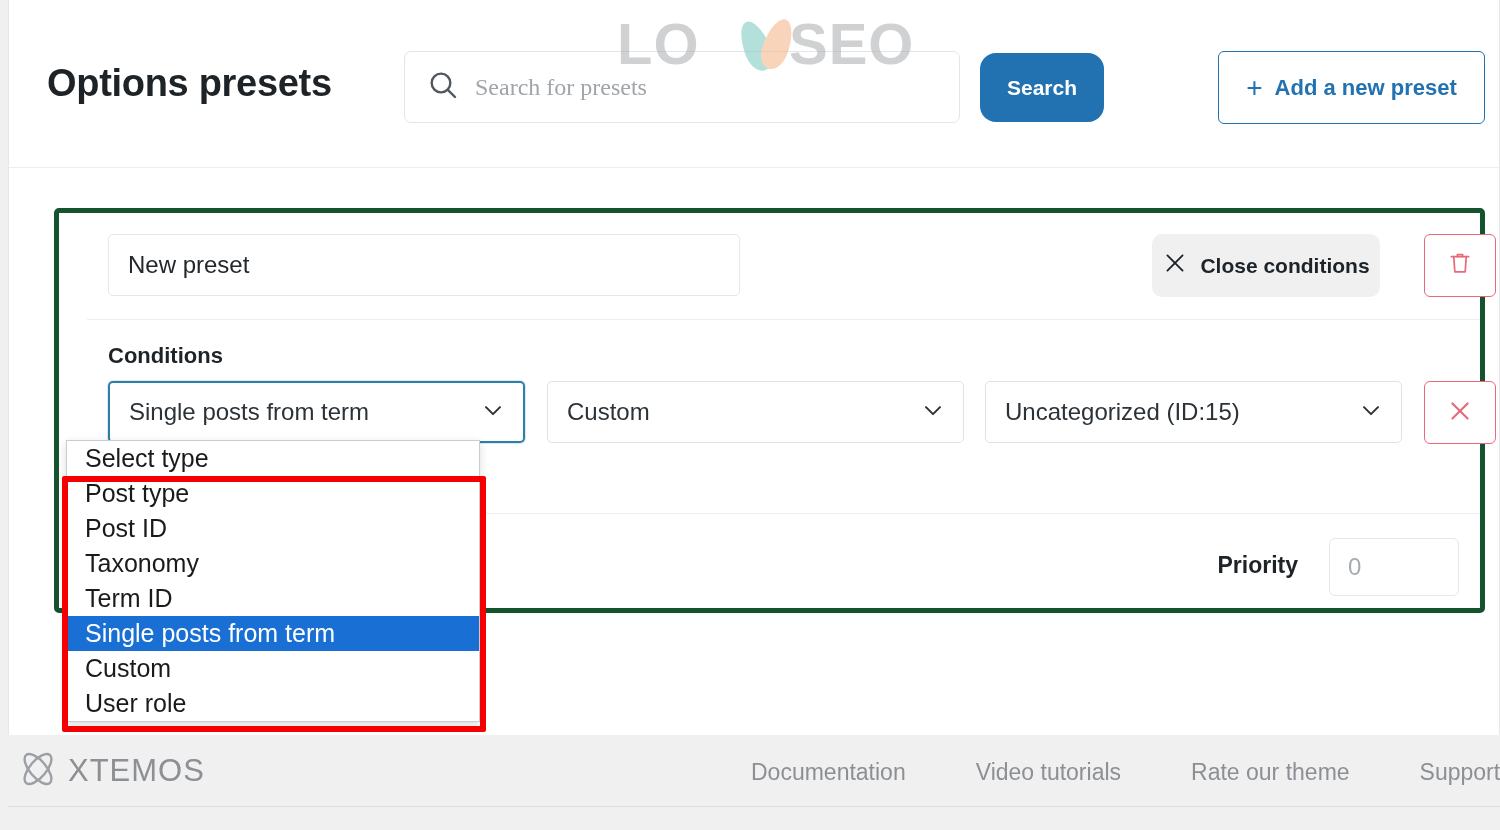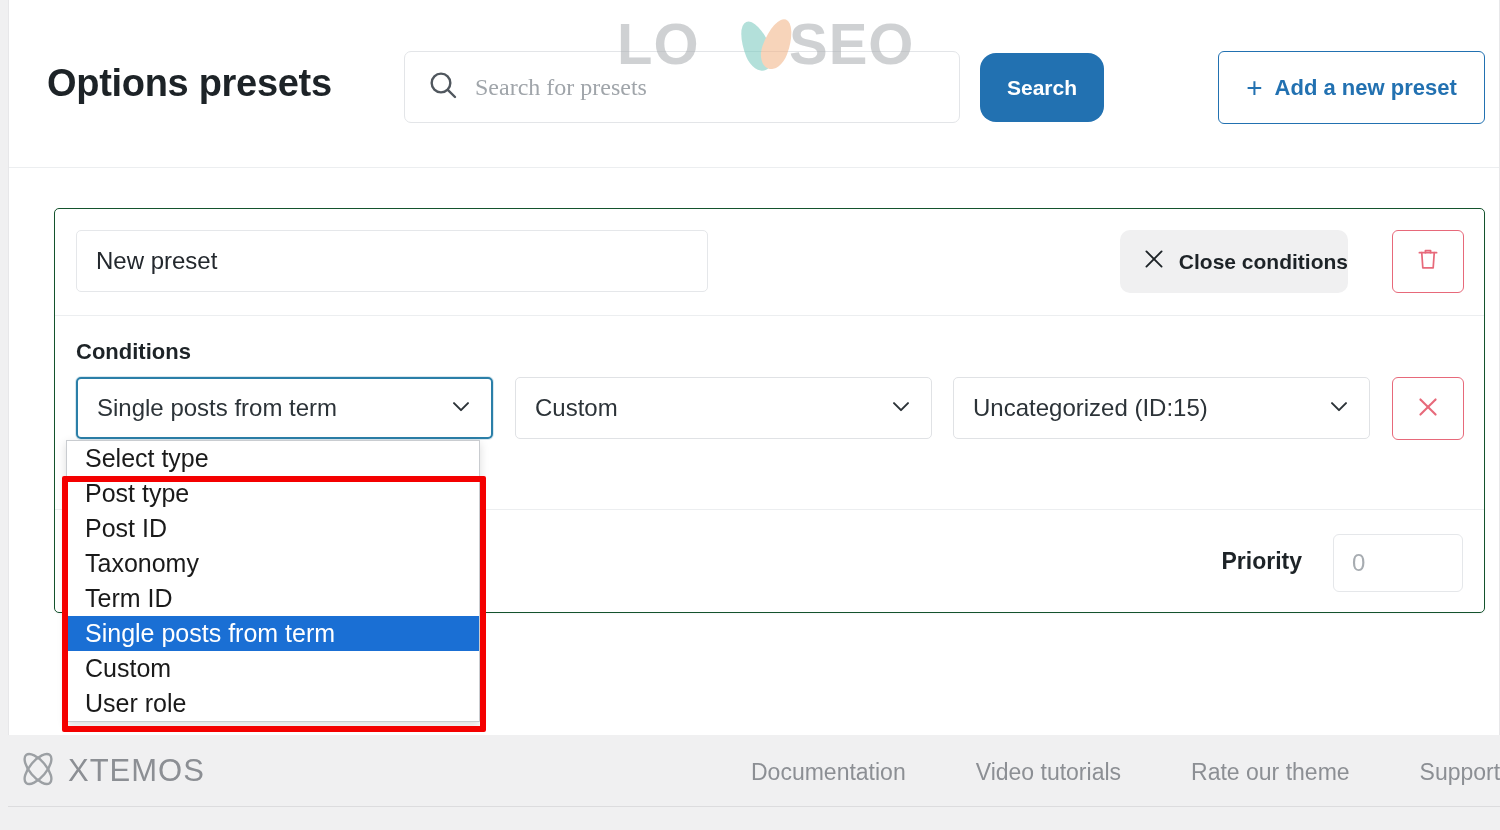--- a/index.html
+++ b/index.html
@@ -117,23 +117,24 @@
     gap: 12px;
   }
   .plus-icon { font-size: 28px; font-weight: 400; line-height: 1; color: #2271b1; }
 
   
   .preset-card {
     position: absolute;
     left: 45px; top: 208px;
     width: 1431px; height: 405px;
     background: #fff;
-    border: 1px solid #14532d;
+    border: 5px solid #14532d;
     border-radius: 5px;
     box-shadow: 0 1px 2px rgba(16,24,40,.04);
+    padding-left: 28px;
   }
   .card-head {
     position: relative;
     height: 107px;
     border-bottom: 1px solid #eceef0;
   }
   .preset-name-input {
     position: absolute;
     left: 21px; top: 21px;
     width: 632px; height: 62px;
@@ -162,21 +163,21 @@
   .btn-close-cond {
     position: absolute;
     left: 1065px; top: 21px;
     width: 228px; height: 63px;
     background: #f0f0f1;
     border: none; border-radius: 10px;
     color: #1d2327;
     font-family: "Liberation Sans", sans-serif;
     font-size: 21px; font-weight: 700;
     cursor: pointer;
-    display: flex; align-items: center; justify-content: flex-end;
+    display: flex; align-items: center; justify-content: center;
     gap: 12px;
   }
   .btn-delete-preset {
     position: absolute;
     left: 1337px; top: 21px;
     width: 72px; height: 63px;
     background: #fff;
     border: 1px solid #e7697a;
     border-radius: 6px;
     cursor: pointer;

